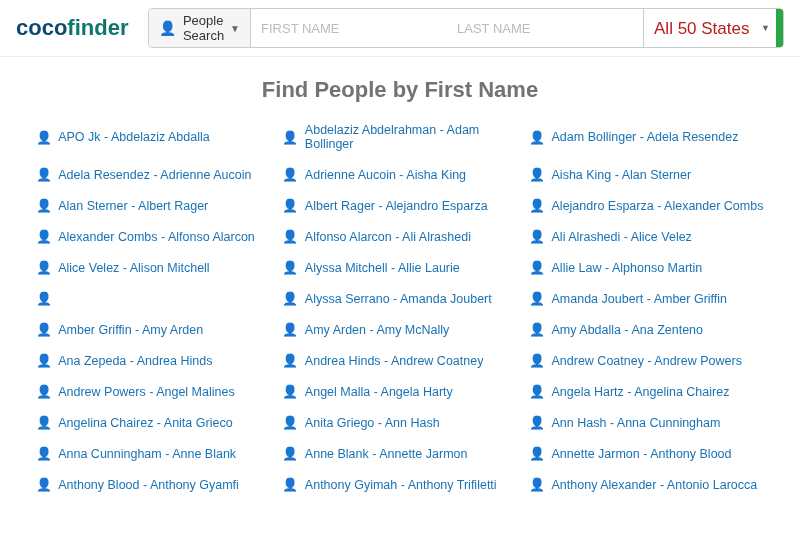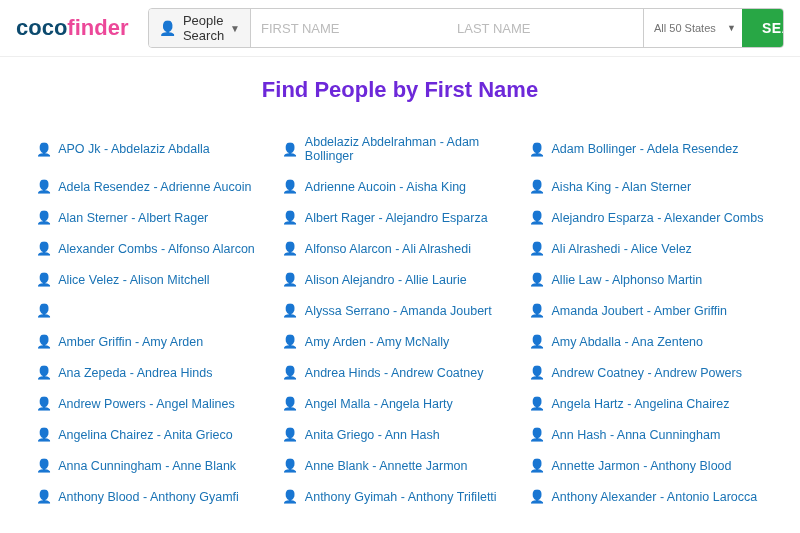--- a/index.html
+++ b/index.html
@@ -13,21 +13,21 @@
       background: #fff;
       border-bottom: 1px solid #eee;
       gap: 10px;
     }
     .logo {
       font-size: 22px;
       font-weight: bold;
       margin-right: 10px;
     }
     .logo-coco { color: #0c4a6e; }
-    .logo-finder { color: #ec4899; }
+    .logo-finder { color: #0f766e; }
 
     .search-bar {
       display: flex;
       align-items: center;
       border: 1px solid #ccc;
       border-radius: 4px;
       overflow: hidden;
       flex: 1;
       max-width: 680px;
     }
@@ -58,22 +58,22 @@
     .search-divider {
       width: 1px;
       height: 38px;
       background: #ccc;
     }
     .state-select {
       border: none;
       outline: none;
       padding: 0 10px;
       height: 38px;
-      font-size: 11px;
-      color: #737373;
+      font-size: 17px;
+      color: #b91c1c;
       background: #fff;
       cursor: pointer;
       appearance: none;
       -webkit-appearance: none;
       padding-right: 20px;
     }
     .state-wrapper {
       display: flex;
       align-items: center;
       border-left: 1px solid #ccc;
@@ -101,22 +101,22 @@
     }
 
     
     .main-content {
       padding: 20px 30px;
     }
     .page-title {
       text-align: center;
       font-size: 22px;
       font-weight: bold;
-      color: #6d28d9;
-      margin-bottom: 24px;
+      color: #737373;
+      margin-bottom: 12px;
     }
 
     
     .links-grid {
       display: grid;
       grid-template-columns: 1fr 1fr 1fr;
       gap: 0;
     }
     .link-item {
       display: flex;
@@ -213,21 +213,21 @@
       <div class="link-item">
         <span class="link-item-icon">👤</span>
         <a class="link-item-text" href="#">Ali Alrashedi - Alice Velez</a>
       </div>
       <div class="link-item">
         <span class="link-item-icon">👤</span>
         <a class="link-item-text" href="#">Alice Velez - Alison Mitchell</a>
       </div>
       <div class="link-item">
         <span class="link-item-icon">👤</span>
-        <a class="link-item-text" href="#">Alison Alejandro - Allie Laurie</a>
+        <a class="link-item-text" href="#">Alyssa Mitchell - Allie Laurie</a>
       </div>
       <div class="link-item">
         <span class="link-item-icon">👤</span>
         <a class="link-item-text" href="#">Allie Law - Alphonso Martin</a>
       </div>
       <div class="link-item">
         <span class="link-item-icon">👤</span>
       </div>
       <div class="link-item">
         <span class="link-item-icon">👤</span>

